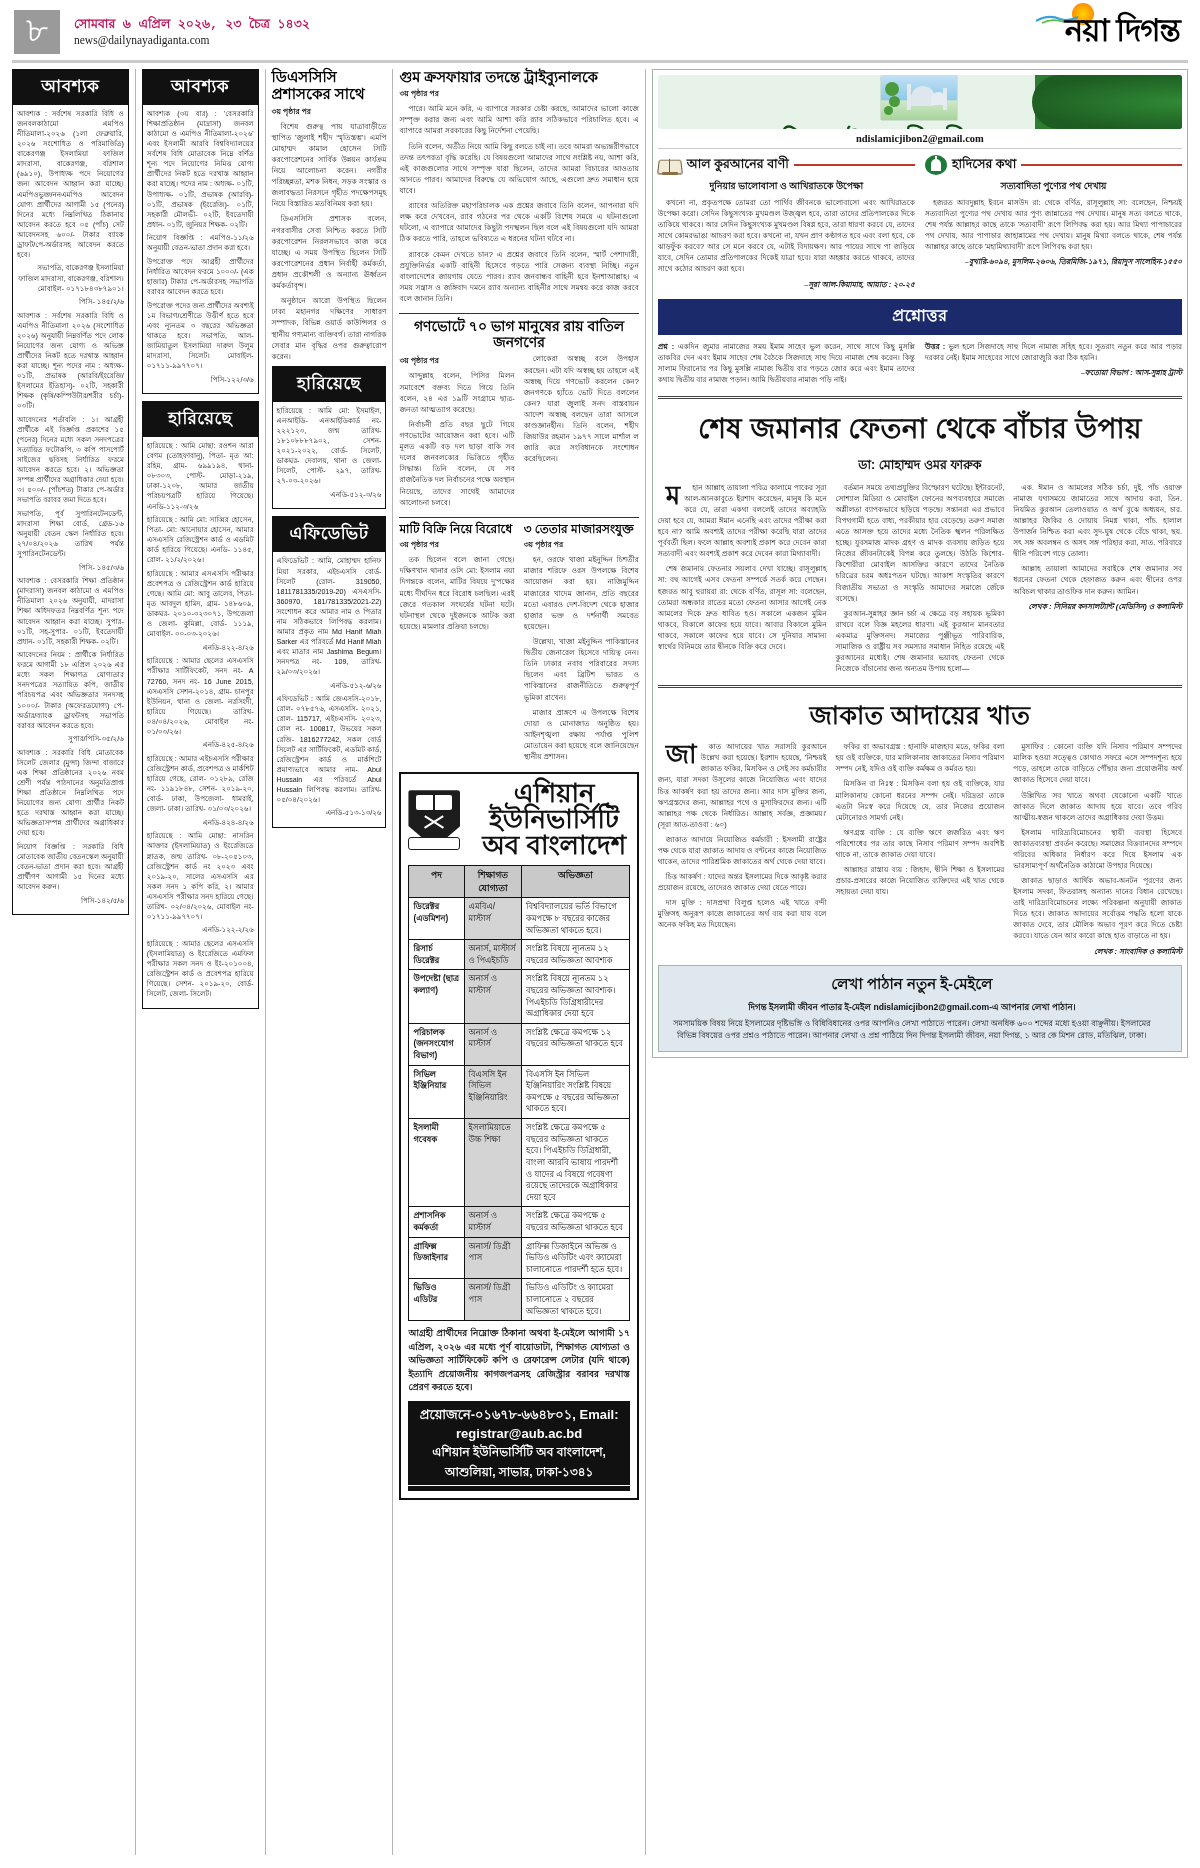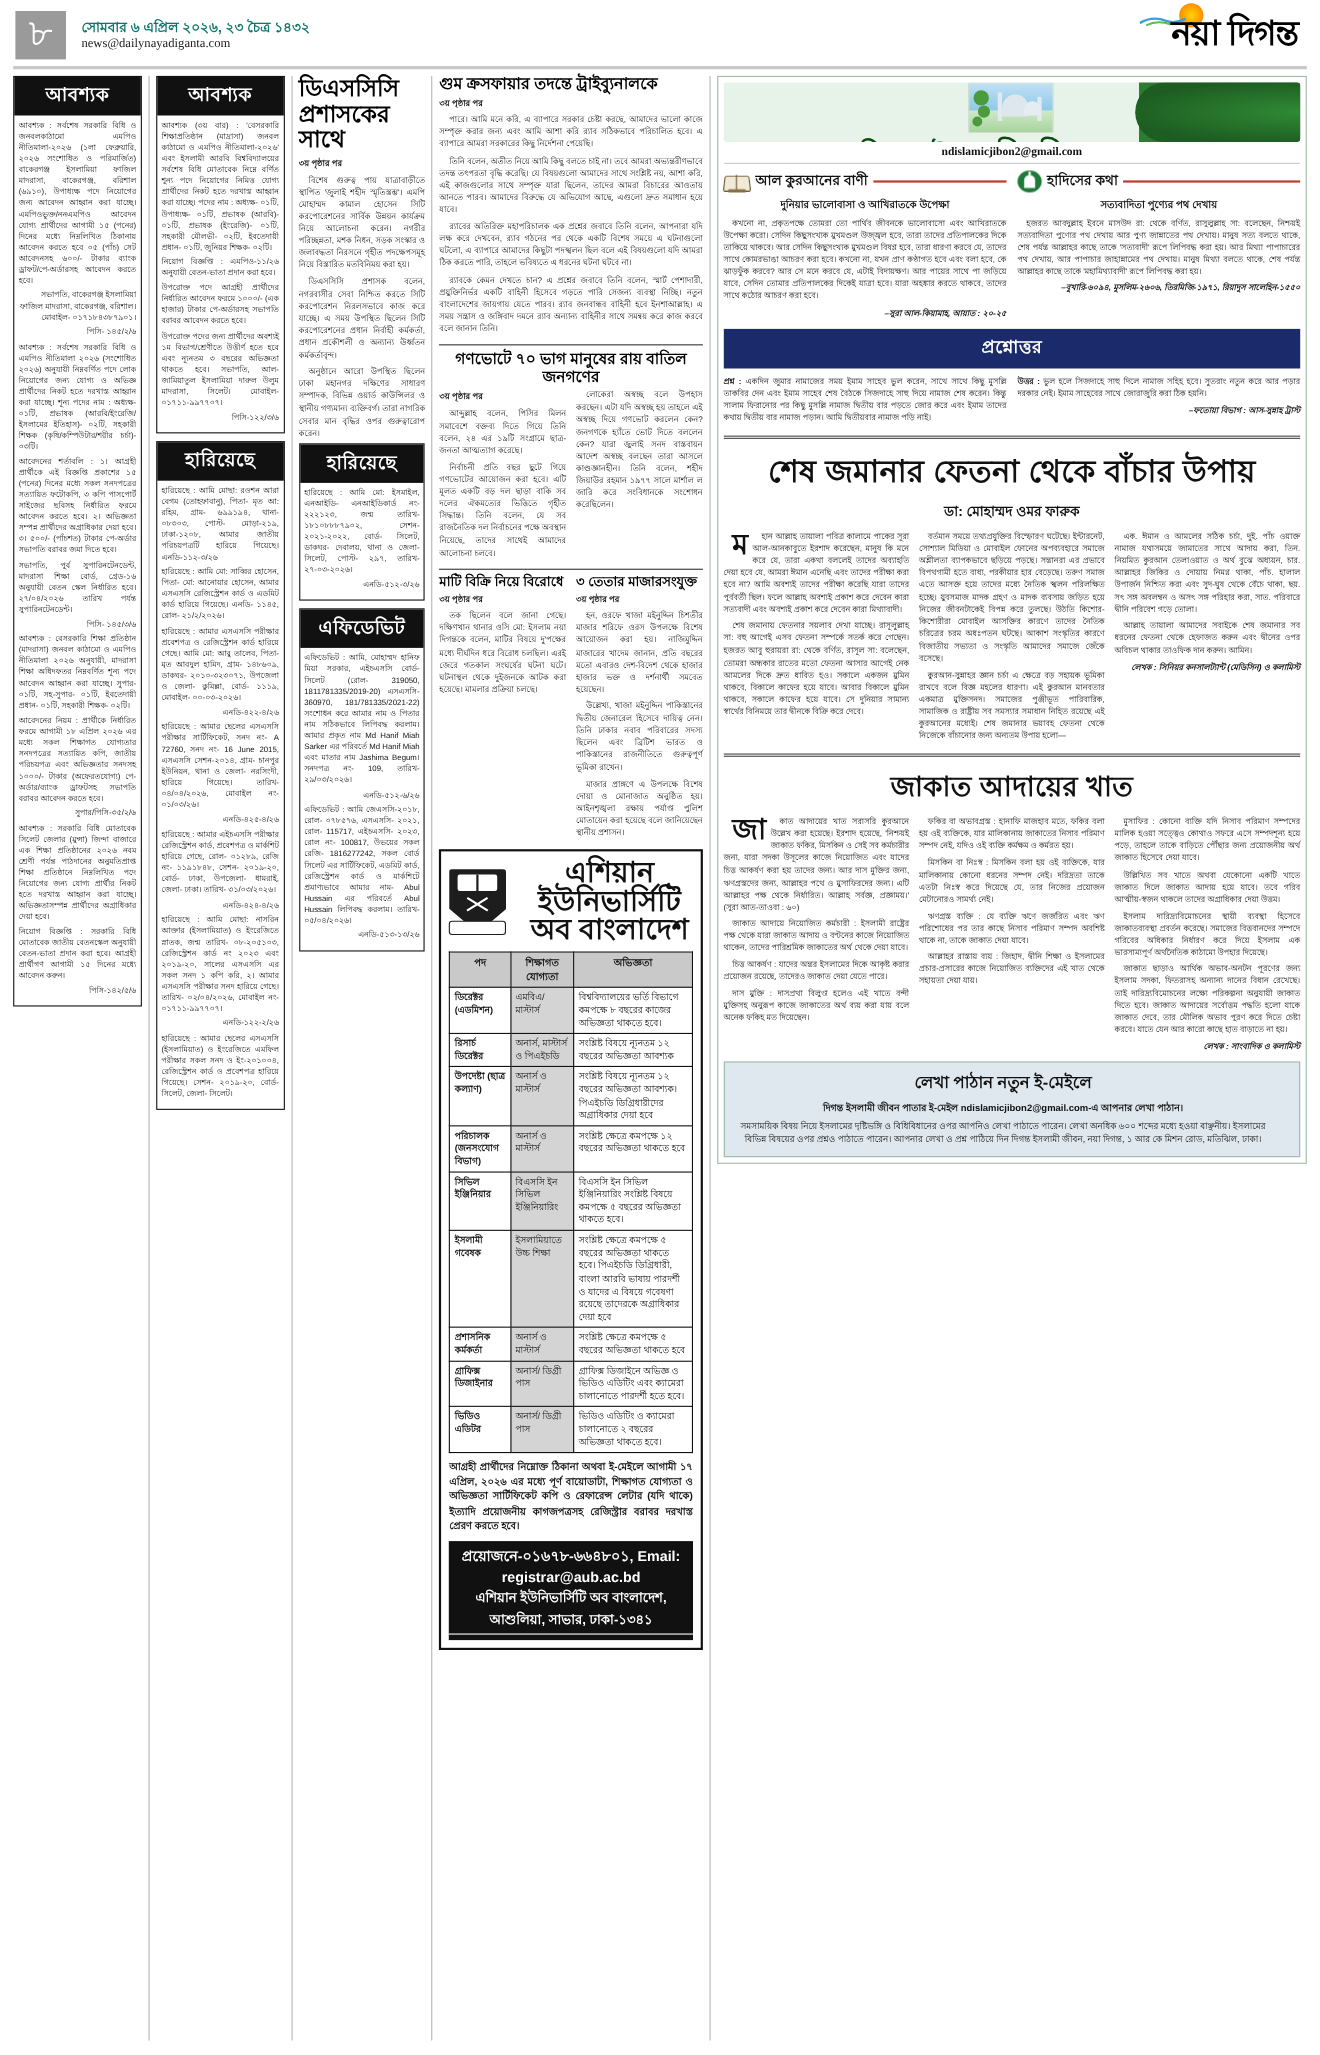--- a/index.html
+++ b/index.html
@@ -16,21 +16,21 @@
 
   
   .masthead { position:relative; height:58px; display:flex; align-items:center; padding:6px 14px 0 14px; }
   .pagenum {
     width:46px; height:44px; background:#9a9a9a; color:#ffffff;
     font-size:34px; font-family:"Liberation Serif", serif;
     display:flex; align-items:center; justify-content:center; font-weight:400;
     letter-spacing:0;
   }
   .mh-dates { margin-left:14px; line-height:1.28; }
-  .mh-date { font-size:12.5px; font-weight:bold; color:#0f766e; font-family:Liberation Sans, sans-serif;}
+  .mh-date { font-size:12.5px; font-weight:bold; color:#be185d; font-family:Liberation Mono, monospace;}
   .mh-mail { font-size:11.5px; color:#222; font-family:"Liberation Serif", serif;}
   .mh-logo { margin-left:auto; display:flex; align-items:center; position:relative; padding-right:6px; }
   .logo-sun { width:22px;height:22px;border-radius:50%;
      background:radial-gradient(circle at 50% 50%, #ffd400 0%, #ff9900 60%, #ff6a00 100%);
      position:absolute; right:92px; top:-3px; }
   .logo-bird { position:absolute; right:108px; top:8px; width:42px; height:10px; }
   .logo-text { font-size:31px; font-weight:bold; color:#000; letter-spacing:-1px;
      font-family:"Liberation Sans", sans-serif; position:relative; z-index:3;}
   .mh-rule { height:3px; background:#c9c9c9; margin:2px 12px 0 12px; }
 
@@ -51,21 +51,21 @@
   .blk-body { padding:4px 4px 5px 4px; }
   .tiny {
     font-size:7.1px; line-height:1.42; text-align:justify;
     font-family:"Liberation Sans", sans-serif; color:#111; word-break:break-word;
   }
   .tiny p { margin:0 0 3.5px 0; }
   .rt { text-align:right; display:block; }
 
   
   .art-hd {
-    font-size:21px; font-weight:bold; line-height:1.12;
+    font-size:15px; font-weight:bold; line-height:1.12;
     font-family:"Liberation Sans", sans-serif; margin:0 0 2px 0; color:#000;
   }
   .art-hd.big { font-size:14.5px; }
   .contfrom { font-size:7.6px; font-weight:bold; margin:1px 0 3px 0; font-family:"Liberation Sans", sans-serif;}
   .body-txt {
     font-size:7.4px; line-height:1.5; text-align:justify;
     font-family:"Liberation Sans", sans-serif; color:#141414;
   }
   .body-txt p { margin:0 0 4px 0; text-indent:9px; }
   .hr-thin { height:1px; background:#333; margin:5px 0 5px 0; }
@@ -326,21 +326,21 @@
 
       <div class="hr-thin"></div>
 
       <div>
         <div class="art-hd" style="font-size:14px; text-align:center;">গণভোটে ৭০ ভাগ মানুষের রায় বাতিল জনগণের</div>
         <div style="display:flex; gap:9px; margin-top:3px;">
           <div style="flex:1;">
             <div class="contfrom">৩য় পৃষ্ঠার পর</div>
             <div class="body-txt">
               <p>আব্দুল্লাহ বলেন, পিসির মিলন সমাবেশে বক্তব্য দিতে গিয়ে তিনি বলেন, ২৪ এর ১৯টি সংগ্রামে ছাত্র-জনতা আত্মত্যাগ করেছে।</p>
-              <p>নির্বাচনী প্রতি বছর ছুটে গিয়ে গণভোটের আয়োজন করা হবে। এটি মূলত একটি বড় দল ছাড়া বাকি সব দলের ঐকমত্যের ভিত্তিতে গৃহীত সিদ্ধান্ত। তিনি বলেন, যে সব রাজনৈতিক দল নির্বাচনের পক্ষে অবস্থান নিয়েছে, তাদের সাথেই আমাদের আলোচনা চলবে।</p>
+              <p>নির্বাচনী প্রতি বছর ছুটে গিয়ে গণভোটের আয়োজন করা হবে। এটি মূলত একটি বড় দল ছাড়া বাকি সব দলের জনবলক্যের ভিত্তিতে গৃহীত সিদ্ধান্ত। তিনি বলেন, যে সব রাজনৈতিক দল নির্বাচনের পক্ষে অবস্থান নিয়েছে, তাদের সাথেই আমাদের আলোচনা চলবে।</p>
             </div>
           </div>
           <div style="flex:1;">
             <div class="body-txt">
               <p>লোকেরা অস্বচ্ছ বলে উপহাস করছেন। এটা যদি অস্বচ্ছ হয় তাহলে এই অস্বচ্ছ দিয়ে গণভোট করলেন কেন? জনগণকে হ্যাঁতে ভোট দিতে বললেন কেন? যারা জুলাই সনদ বাস্তবায়ন আদেশ অস্বচ্ছ বলছেন তারা আসলে কাণ্ডজ্ঞানহীন। তিনি বলেন, শহীদ জিয়াউর রহমান ১৯৭৭ সালে মার্শাল ল জারি করে সংবিধানকে সংশোধন করেছিলেন।</p>
             </div>
           </div>
         </div>
       </div>
 

